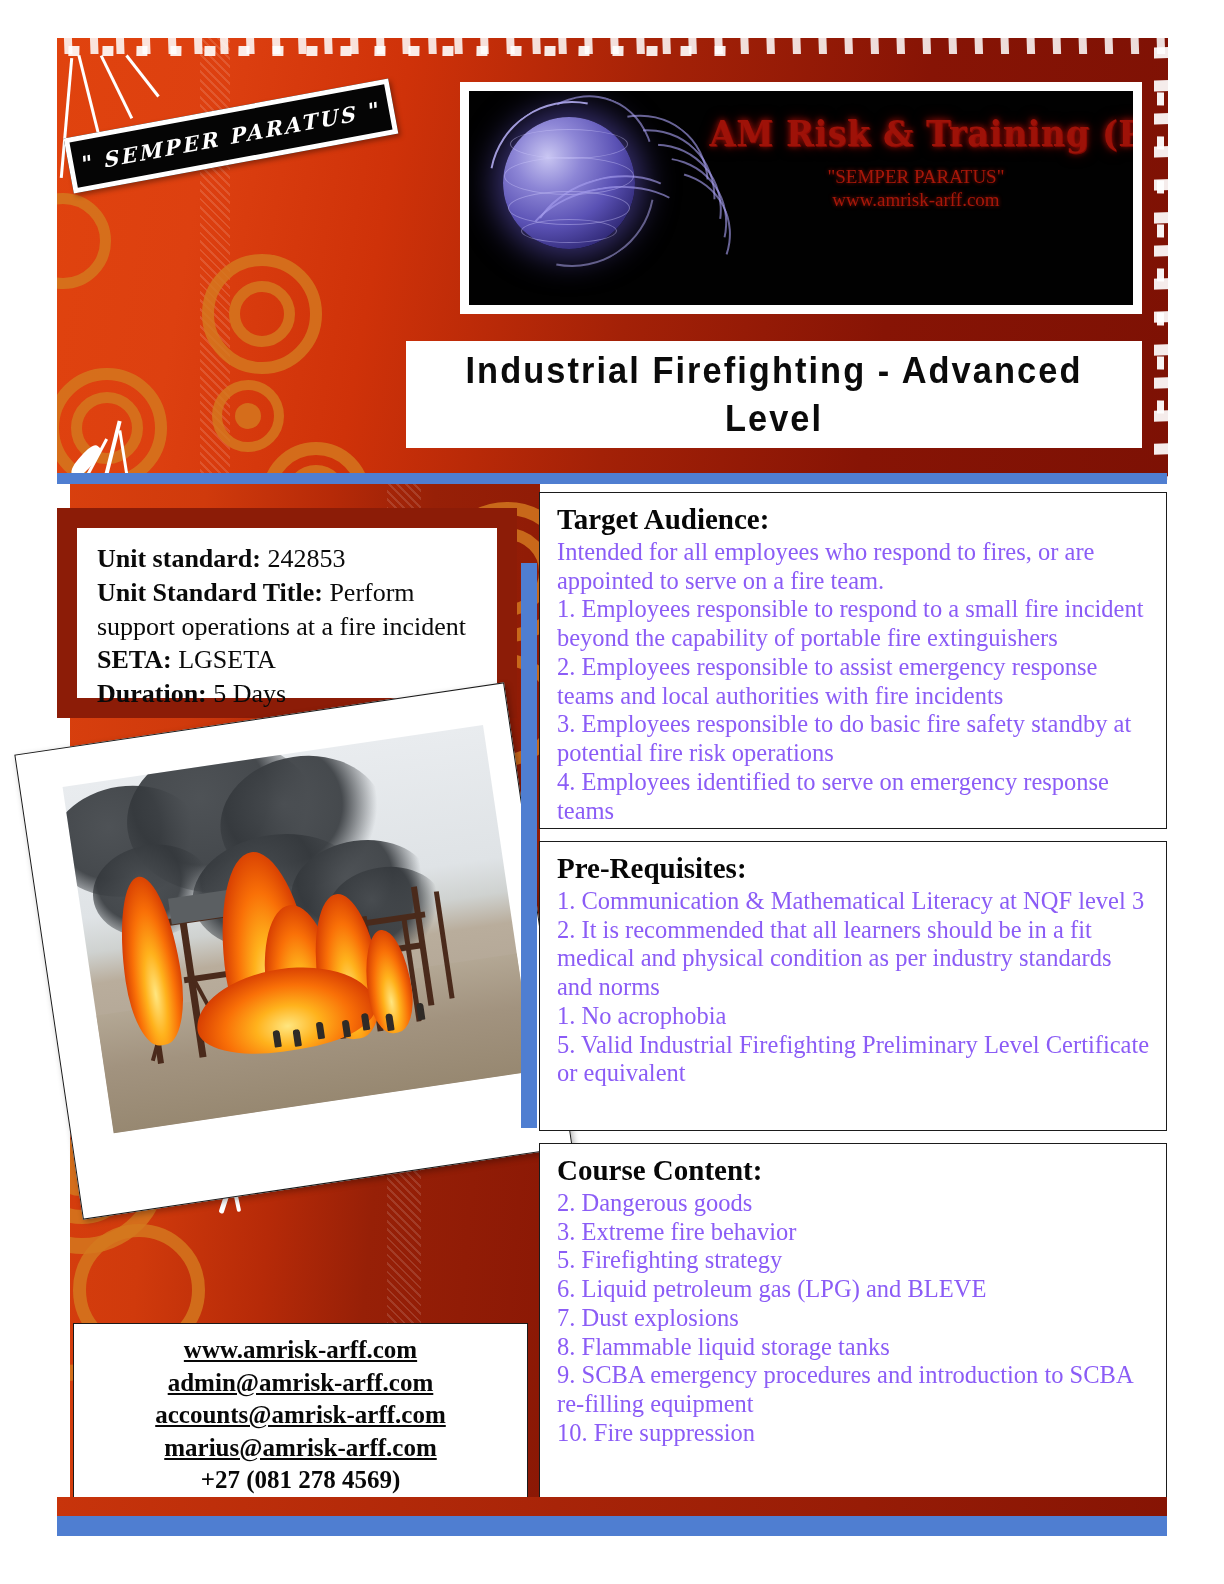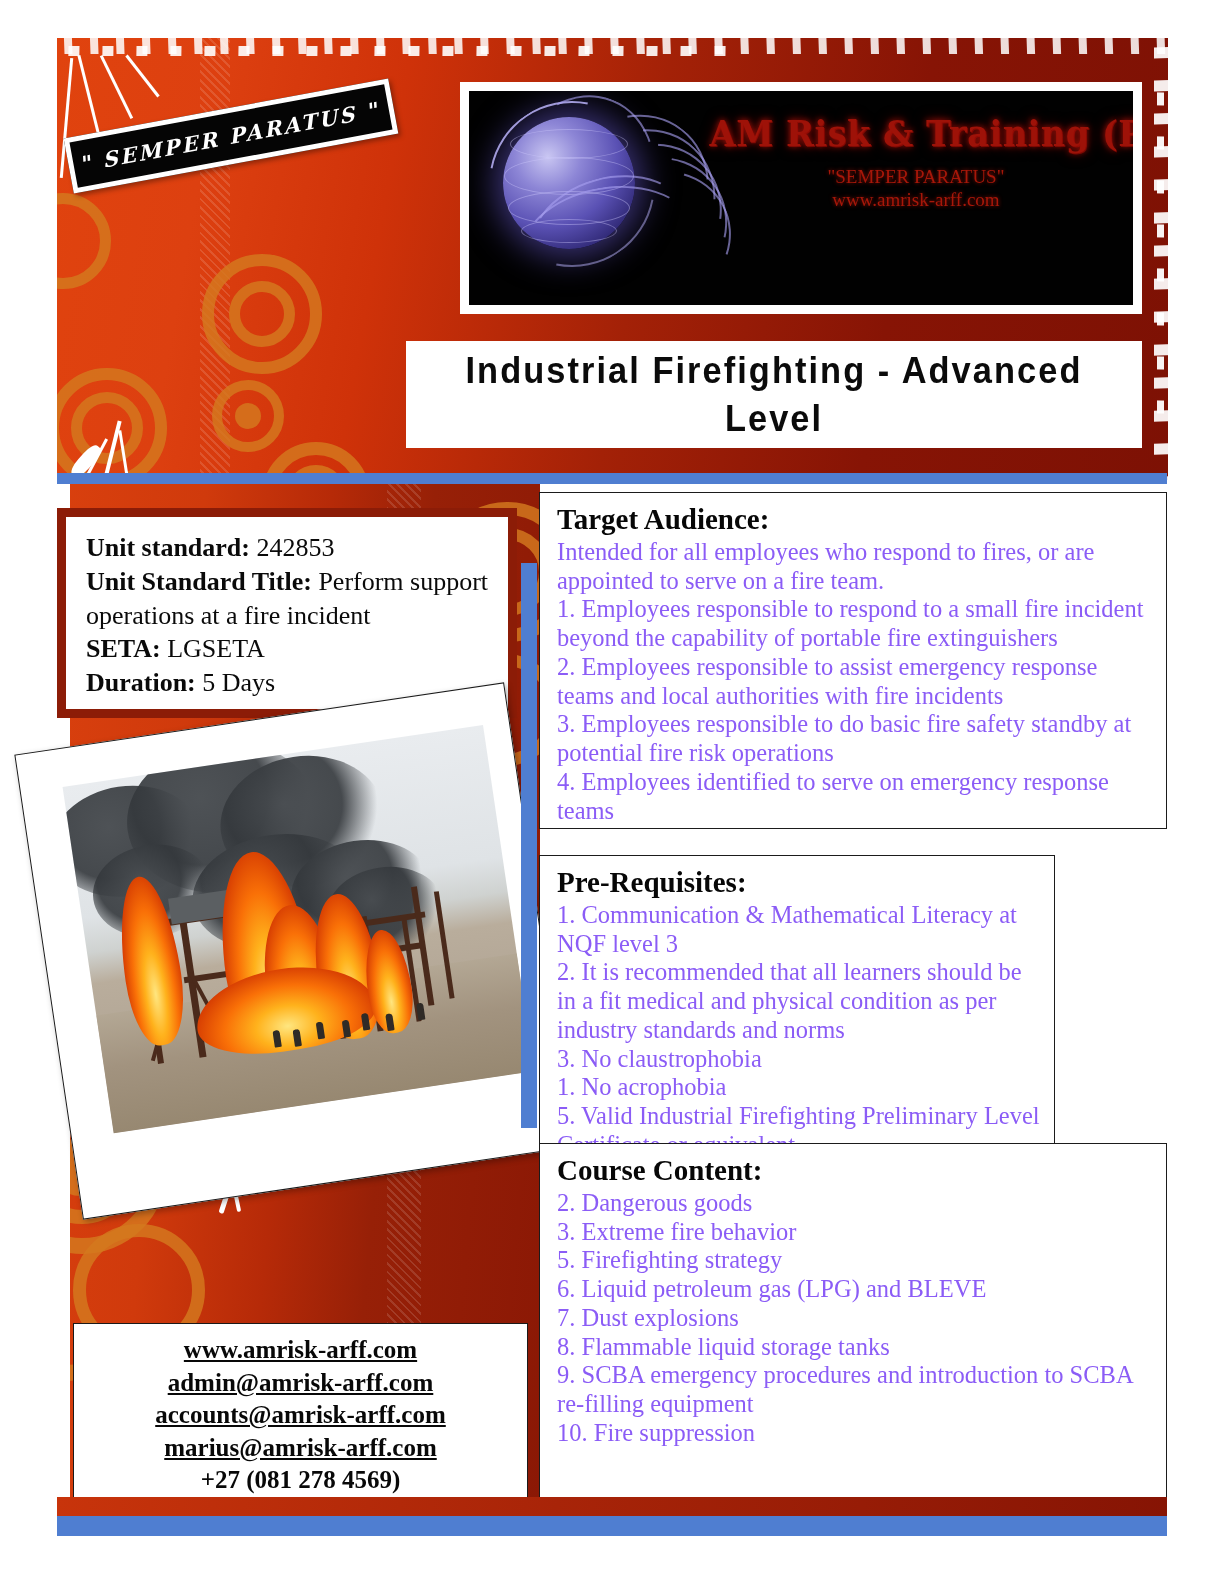--- a/index.html
+++ b/index.html
@@ -264,21 +264,21 @@
     position: absolute;
     background: #ffffff;
   }
 
   
   #unit-box {
     position: absolute;
     left: 57px; top: 508px;
     width: 460px; height: 210px;
     background: #8c1c07;
-    padding: 9px;
+    padding: 20px;
   }
   #unit-box-inner {
     width: 100%; height: 100%;
     background: #ffffff;
     padding: 14px 18px 8px 20px;
   }
   .unit-line {
     font-family: "Liberation Serif", serif;
     font-size: 26px;
     line-height: 1.30;
@@ -361,21 +361,21 @@
   }
 
   
   .content-box {
     position: absolute;
     background: #ffffff;
     border: 1px solid #1b1b1b;
     padding: 9px 14px 10px 17px;
   }
   #box-target   { left: 539px; top: 492px;  width: 628px; height: 337px; }
-  #box-prereq   { left: 539px; top: 841px;  width: 516px; height: 290px; margin-top: 14px; }
+  #box-prereq   { left: 539px; top: 841px;  width: 628px; height: 290px; }
   #box-content  { left: 539px; top: 1143px; width: 628px; height: 375px; }
 
   .sec-heading {
     font-family: "Liberation Serif", serif;
     font-weight: bold;
     font-size: 29px;
     line-height: 1.20;
     color: #070707;
     margin-bottom: 1px;
   }
@@ -579,21 +579,20 @@
     <div class="sec-line">1.  Employees responsible to respond to a small fire incident beyond the capability of portable fire extinguishers</div>
     <div class="sec-line">2.  Employees responsible to assist emergency response teams and local authorities with fire incidents</div>
     <div class="sec-line">3.  Employees responsible to do basic fire safety standby at potential fire risk operations</div>
     <div class="sec-line">4.  Employees identified to serve on emergency response teams</div>
   </div>
 
   <div id="box-prereq" class="content-box">
     <div class="sec-heading">Pre-Requisites:</div>
     <div class="sec-line">1.  Communication &amp; Mathematical Literacy at NQF level 3</div>
     <div class="sec-line">2.  It is recommended that all learners should be in a fit medical and physical condition as per industry standards and norms</div>
-    <div class="sec-line">3.  No claustrophobia</div>
     <div class="sec-line">1.  No acrophobia</div>
     <div class="sec-line">5.  Valid Industrial Firefighting Preliminary Level Certificate or equivalent</div>
   </div>
 
   <div id="box-content" class="content-box">
     <div class="sec-heading">Course Content:</div>
     <div class="sec-line">2.  Dangerous goods</div>
     <div class="sec-line">3.  Extreme fire behavior</div>
     <div class="sec-line">5.  Firefighting strategy</div>
     <div class="sec-line">6.  Liquid petroleum gas (LPG) and BLEVE</div>

